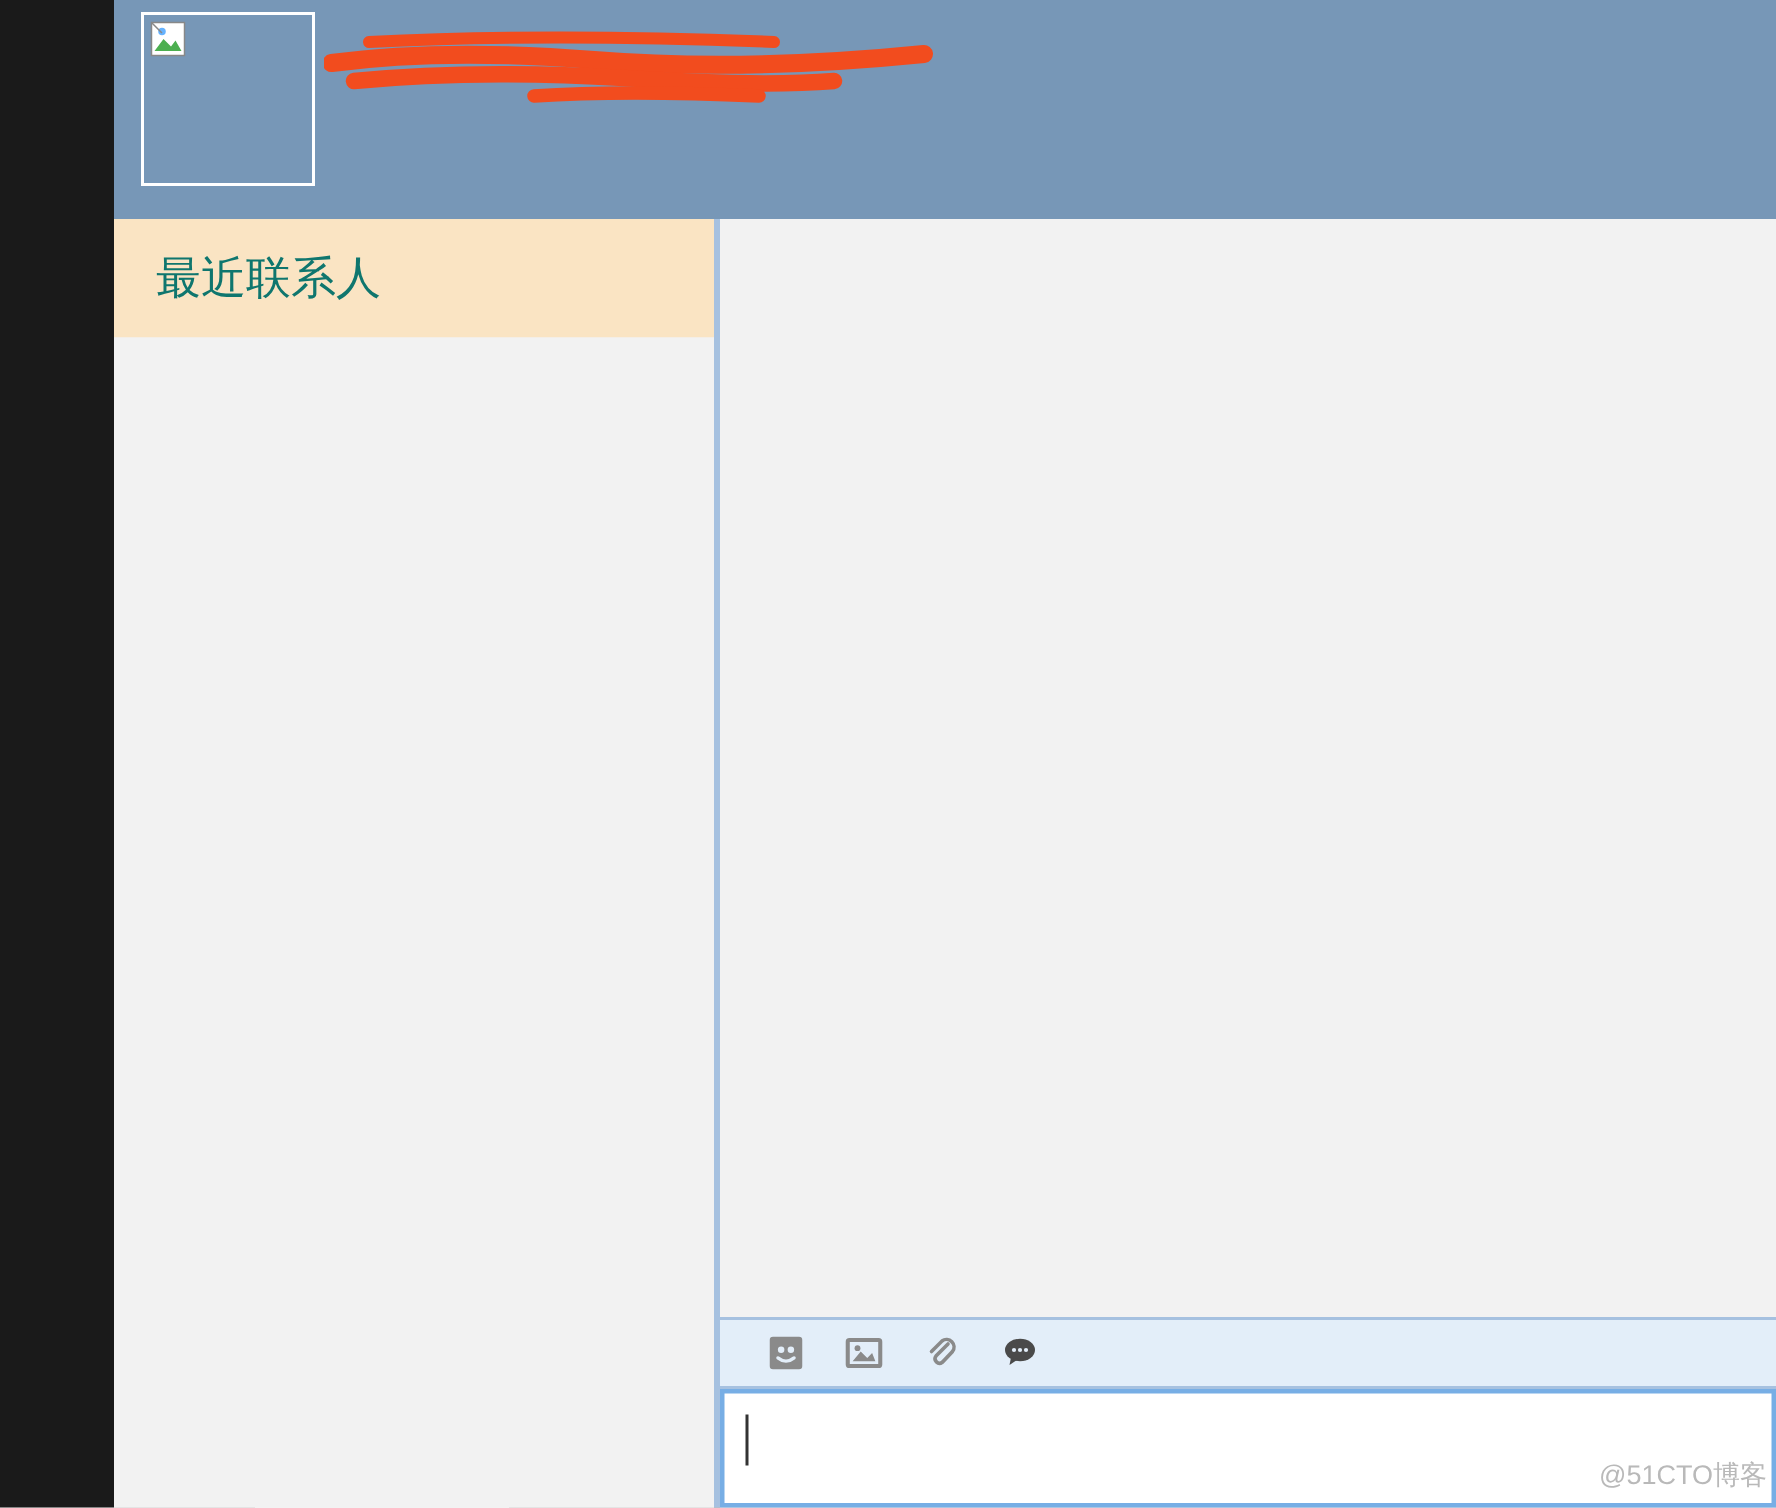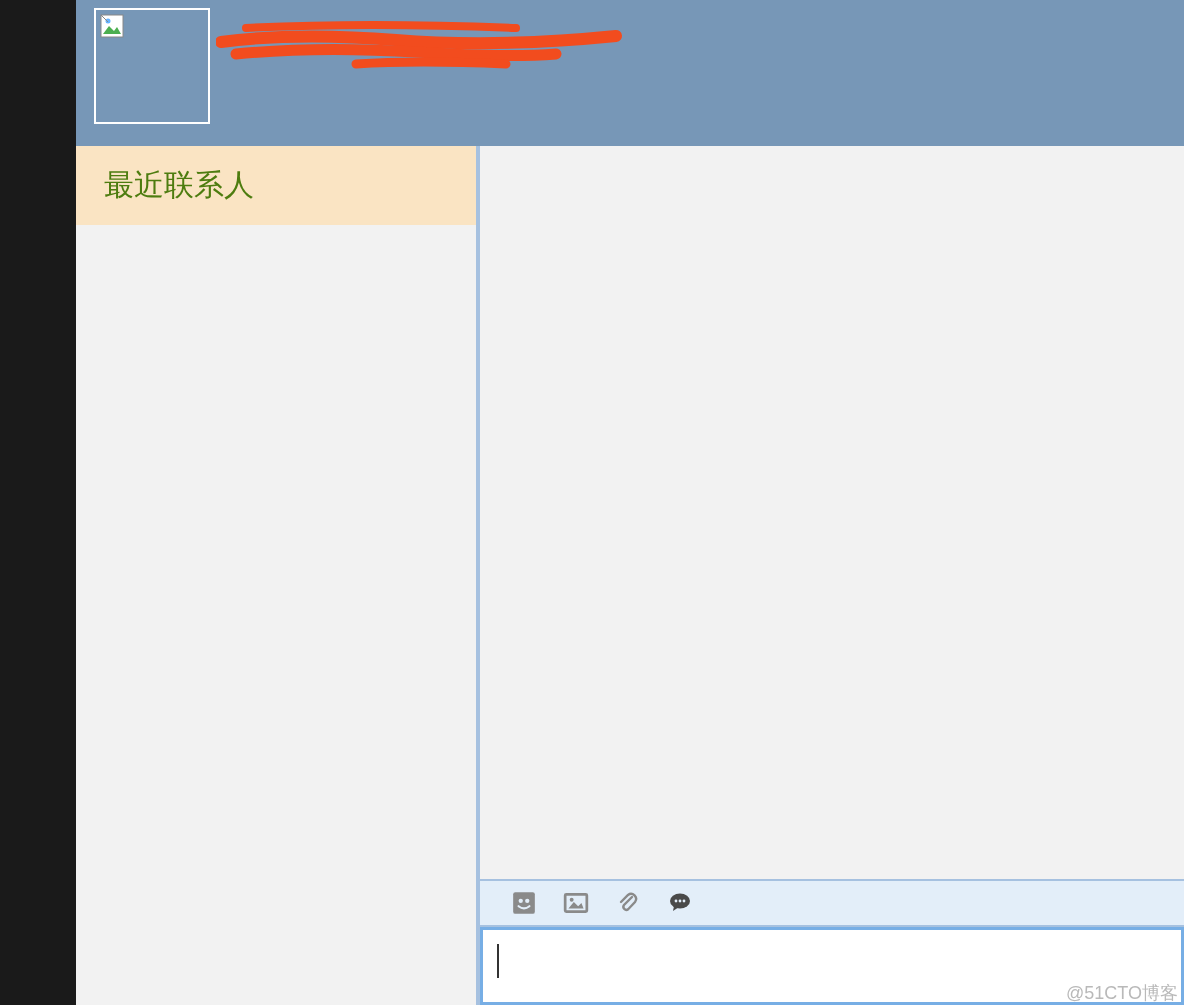--- a/index.html
+++ b/index.html
@@ -76,21 +76,21 @@
       flex-direction: column;
     }
     .sidebar-header {
       background: #fae4c3;
       height: 79px;
       display: flex;
       align-items: center;
       padding-left: 28px;
     }
     .sidebar-header-text {
-      color: #4d7c0f;
+      color: #0f766e;
       font-size: 30px;
     }
     .sidebar-list {
       flex: 1;
       background: #f2f2f2;
     }
     .chat-area {
       flex: 1;
       display: flex;
       flex-direction: column;
@@ -138,21 +138,21 @@
       height: 100%;
       border: none;
       outline: none;
       font-size: 20px;
       resize: none;
       background: transparent;
     }
     .watermark {
       position: absolute;
       right: 6px;
-      bottom: 0;
+      bottom: 10px;
       color: #b9b9b9;
       font-size: 18px;
       pointer-events: none;
     }
   </style>
 </head>
 <body>
 
 <div class="app-container">
 

